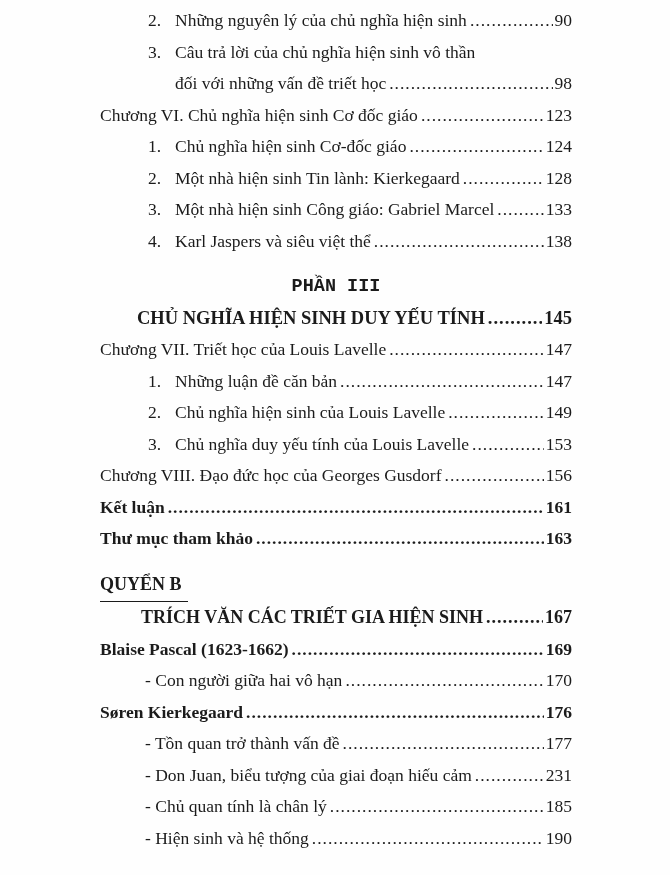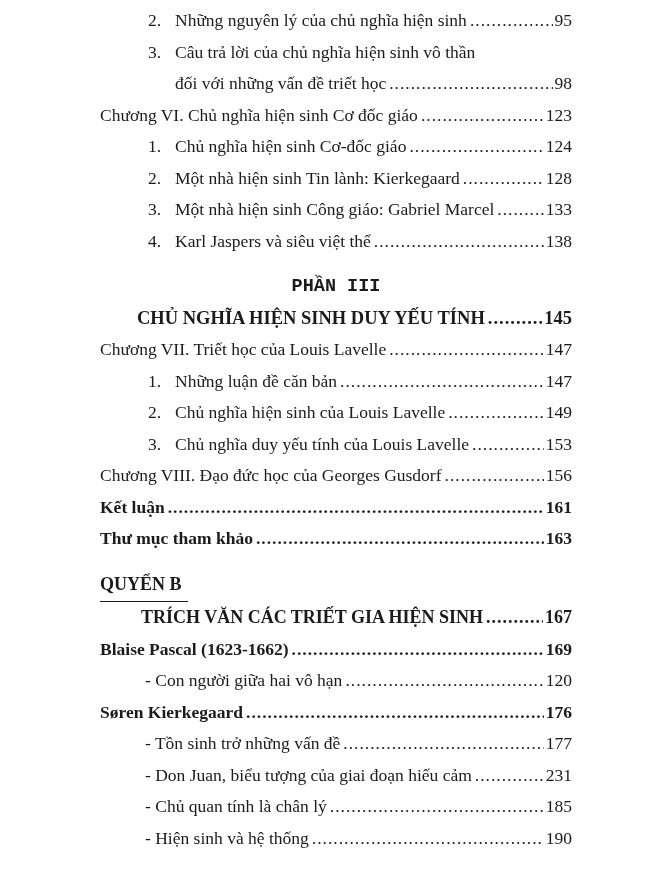--- a/index.html
+++ b/index.html
@@ -70,21 +70,21 @@
 </style>
 </head>
 <body>
 
 <div class="page">
   <div id="toc-list">
       <div class="row sub">
         <span class="marker">2.</span>
         <span class="text">Những nguyên lý của chủ nghĩa hiện sinh</span>
         <span class="dots"></span>
-        <span class="pg">95</span>
+        <span class="pg">90</span>
       </div>
       <div class="row sub">
         <span class="marker">3.</span>
         <span class="text">Câu trả lời của chủ nghĩa hiện sinh vô thần</span>
       </div>
       <div class="row cont">
         <span class="text">đối với những vấn đề triết học</span>
         <span class="dots"></span>
         <span class="pg">98</span>
       </div>
@@ -172,29 +172,29 @@
         <span class="pg">167</span>
       </div>
       <div class="row chapter bold">
         <span class="text">Blaise Pascal (1623-1662)</span>
         <span class="dots"></span>
         <span class="pg">169</span>
       </div>
       <div class="row dash">
         <span class="text">- Con người giữa hai vô hạn</span>
         <span class="dots"></span>
-        <span class="pg">120</span>
+        <span class="pg">170</span>
       </div>
       <div class="row chapter bold">
         <span class="text">Søren Kierkegaard</span>
         <span class="dots"></span>
         <span class="pg">176</span>
       </div>
       <div class="row dash">
-        <span class="text">- Tồn sinh trở những vấn đề</span>
+        <span class="text">- Tồn quan trở thành vấn đề</span>
         <span class="dots"></span>
         <span class="pg">177</span>
       </div>
       <div class="row dash">
         <span class="text">- Don Juan, biểu tượng của giai đoạn hiếu cảm</span>
         <span class="dots"></span>
         <span class="pg">231</span>
       </div>
       <div class="row dash">
         <span class="text">- Chủ quan tính là chân lý</span>

